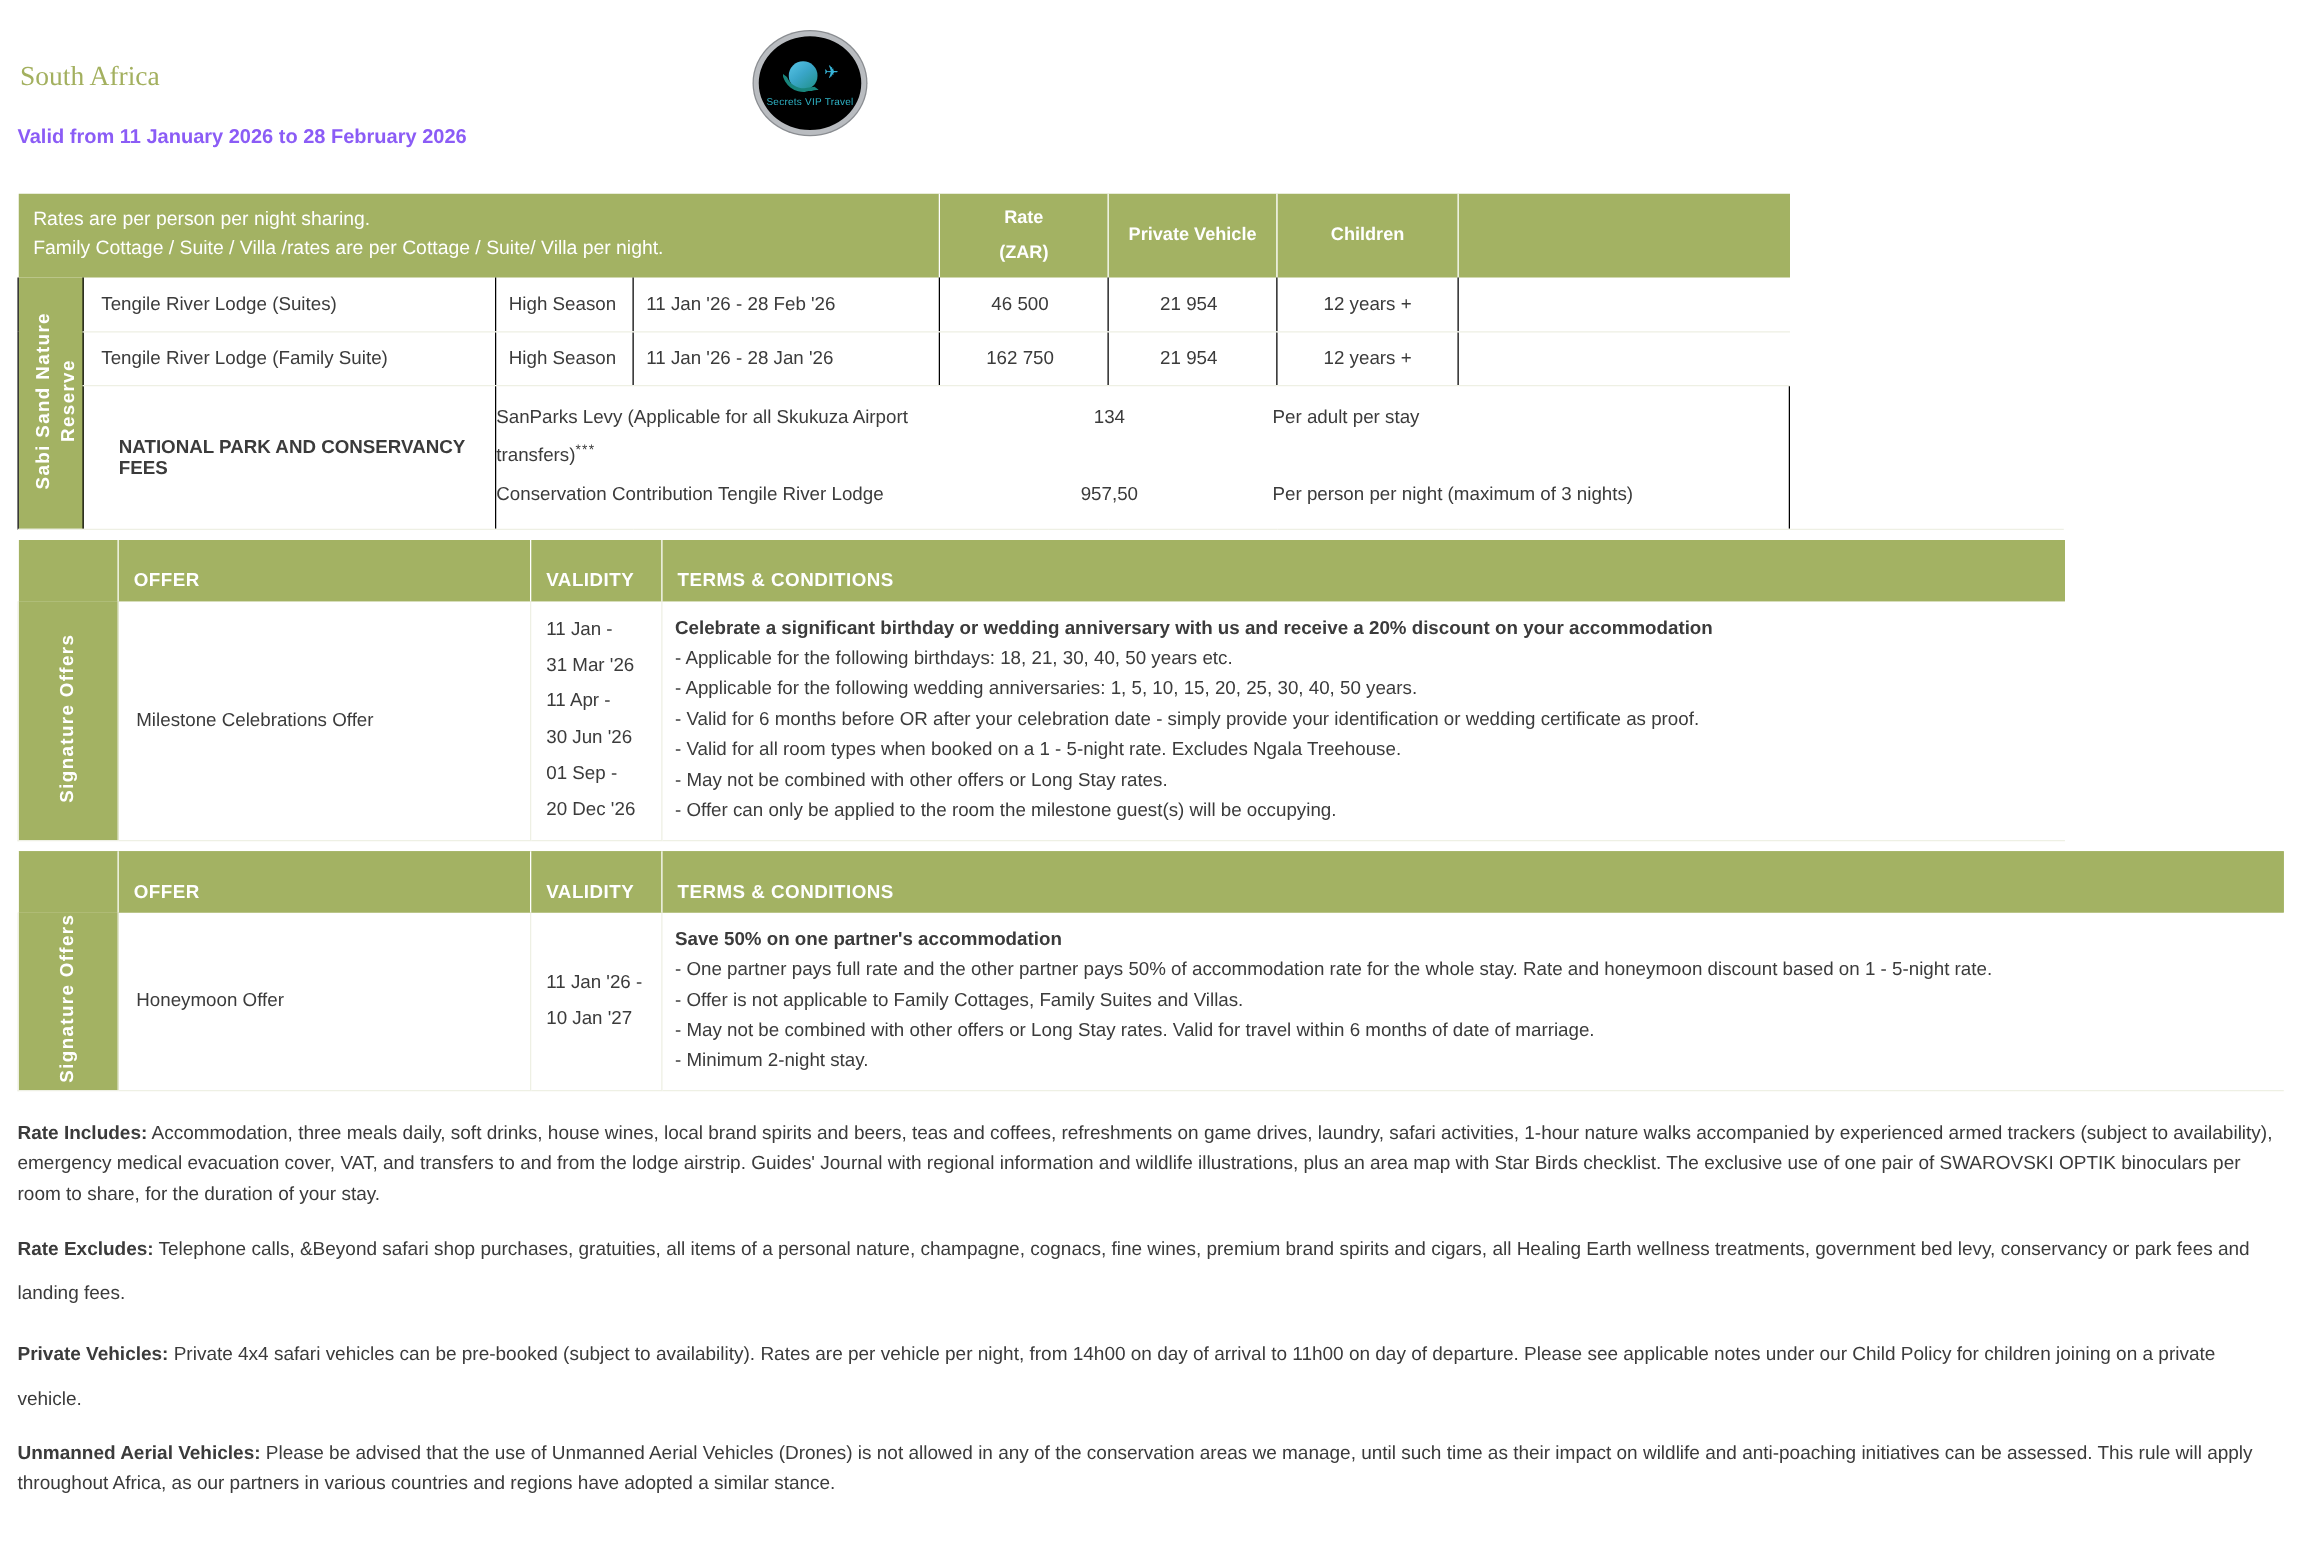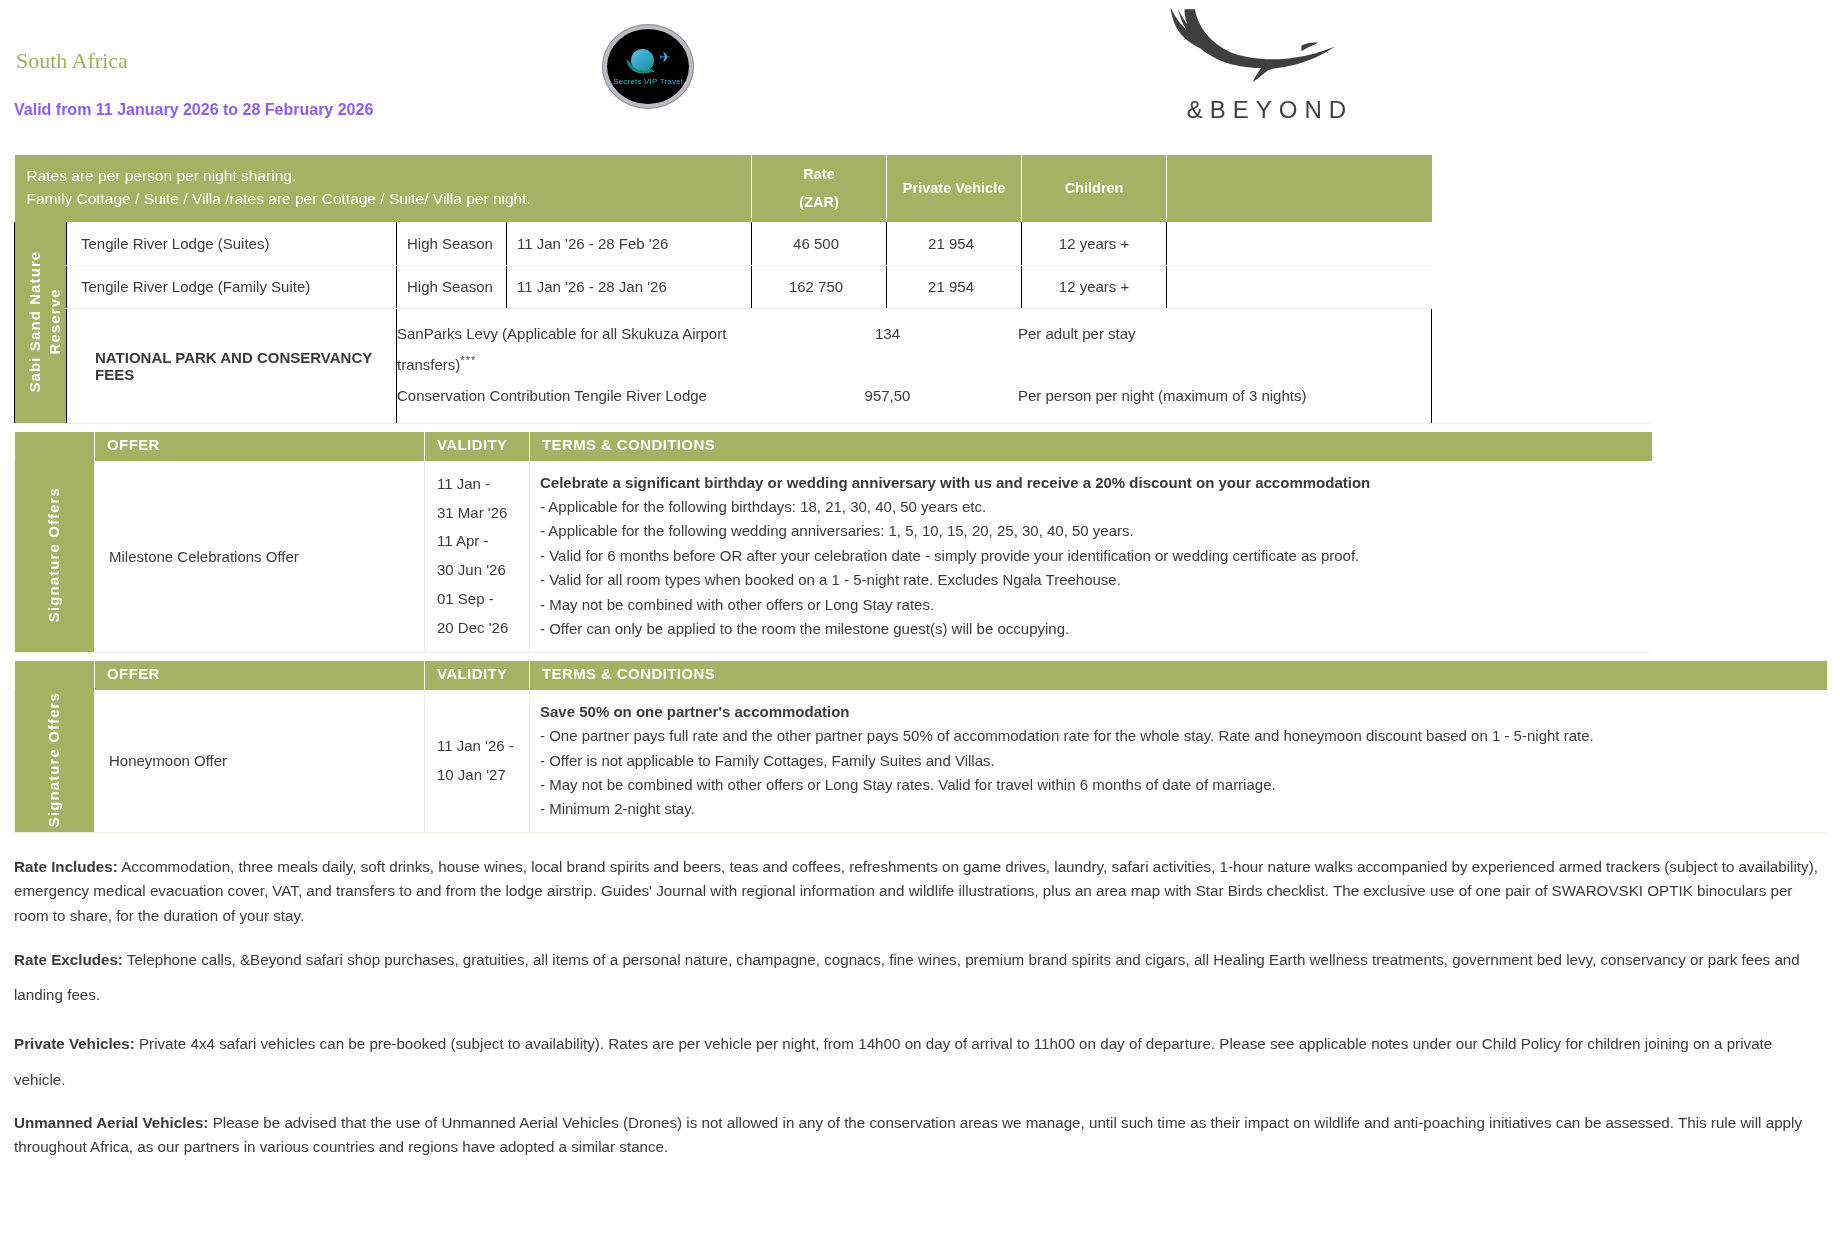--- a/index.html
+++ b/index.html
@@ -108,21 +108,21 @@
   .fee-line { display:flex; align-items:baseline; font-size:15px; line-height:2.0;gap:28px; }
   .fee-desc { width:405px; }
   .fee-amt { width:115px; text-align:center; }
   .fee-note { padding-left:45px; }
   .sup { font-size:11px; vertical-align:super; letter-spacing:1px; }
 
   
   .offers { margin-top:8px; }
   .offhead td {
     font-size:15px; font-weight:bold; letter-spacing:.4px;
-    padding:4px 0 8px 12px; border-left:1px solid #fff;
+    padding:24px 0 8px 12px; border-left:1px solid #fff;
   }
   .offrow td {
     border-left:1px solid #eef0e4; border-bottom:1px solid #eef0e4;
     font-size:15px; vertical-align:middle;
   }
   .validity { padding:8px 0 8px 12px; line-height:1.92; font-size:15px; }
   .terms { padding:10px 12px 10px 10px; line-height:1.63; font-size:15px; }
   .terms .lead { font-weight:bold; }
   .offer-name { padding-left:14px; }
 
@@ -141,27 +141,20 @@
 
   <div class="badge">
     <div class="badge-mark">
       <div class="ball"></div>
       <div class="swoosh"></div>
       <div class="plane">✈</div>
     </div>
     <div class="badge-text">Secrets VIP Travel</div>
   </div>
 
-  <div class="brand">
-    <svg class="brand-bird" viewBox="0 0 230 95">
-      <path fill="#3f3f40" d="M34 6c1.5 8 5 17 11 25 7 9 16 16 27 21 10 4 21 6 33 7 10 1 22 1 35-1 15-2 30-6 44-12-13 9-27 15-41 19-9 2-18 4-27 5-3 1-5 2-7 4-4 3-8 7-13 10 1-3 3-6 5-9 1-2 3-4 4-6-9 0-18-1-27-3-14-3-27-9-38-18C18 38 10 22 8 4c2 4 4 8 6 11 3 5 7 9 11 13-4-7-7-14-9-22 3 6 6 11 10 16-2-5-3-10-3-16z"></path>
-      <path fill="#3f3f40" d="M148 45c6-3 12-4 18-3-4 2-9 4-13 6-2 1-3 2-5 3 0-2 0-4 0-6z"></path>
-    </svg>
-    <div class="brand-word">&amp;BEYOND</div>
-  </div>
 </div>
 
 <div class="sheet">
 
   <table class="tbl">
     <colgroup>
       <col style="width:52px">
         <col style="width:330px">
         <col style="width:110px">
       <col style="width:245px">

